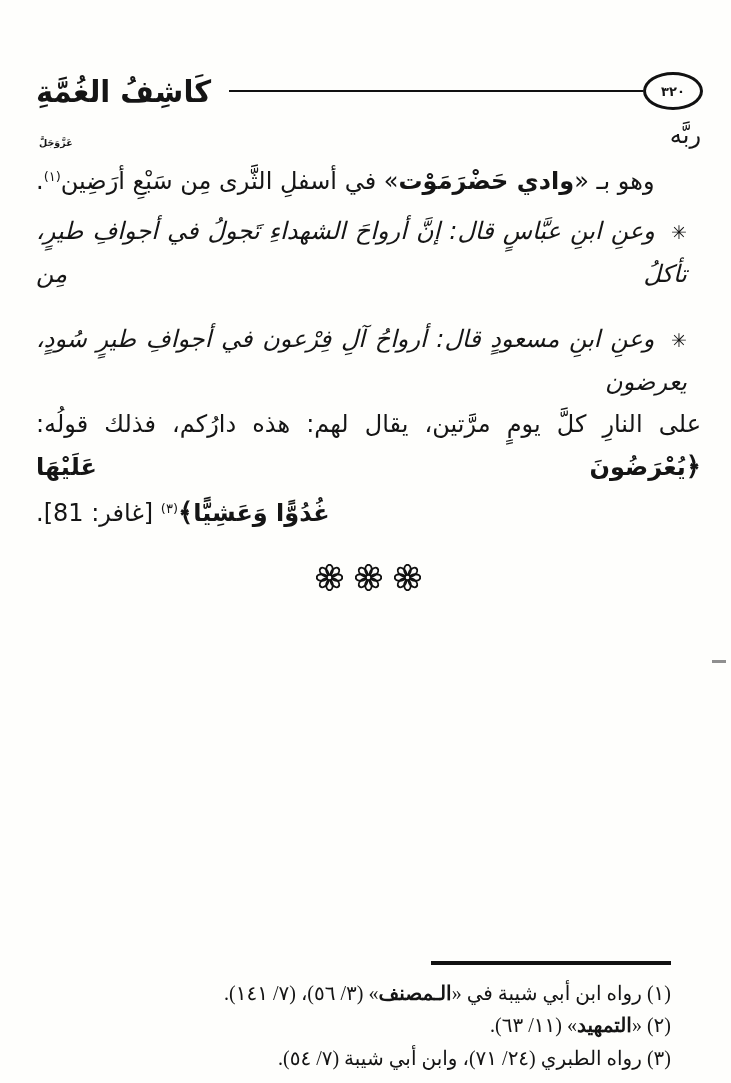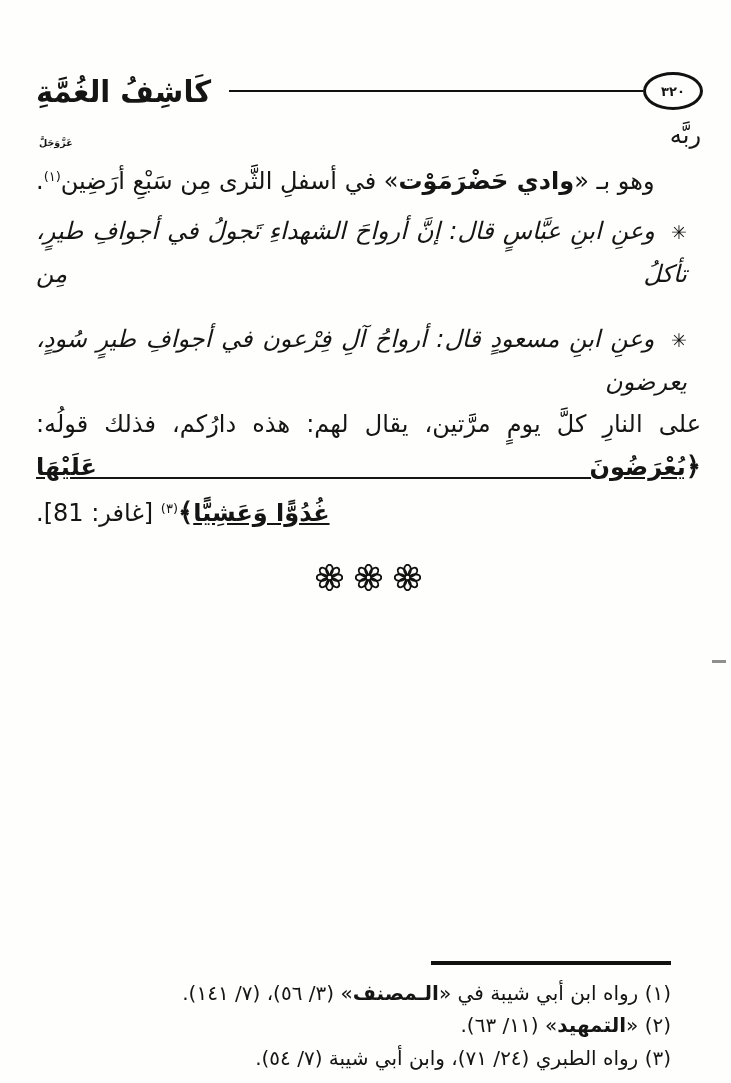--- a/index.html
+++ b/index.html
@@ -37,41 +37,41 @@
   
   .body-text {
     position:absolute; top:114px; right:30px; left:36px;
     font-size:24px; line-height:42px;
   }
   .jline { text-align:justify; text-align-last:justify; }
   .rline { text-align:left; }
   .indent1 { padding-right:26px; }
   .indent2 { padding-right:14px;font-style:italic; }
   .bold { font-weight:bold; }
-  .quran { font-weight:bold;text-decoration:underline; }
+  .quran { font-weight:bold; }
   .quran-bracket { font-weight:bold; font-size:26px; }
   .fn { font-size:13px; vertical-align:8px; font-weight:normal; }
   .star { font-size:19px; margin-left:7px; }
   .honorific {
     display:inline-flex; flex-direction:row; align-items:center;
     font-size:9.5px; line-height:1.15; font-weight:bold;
     vertical-align:-3px; margin:0 3px;
   }
   .p2 { margin-top:8px; }
   .p3 { margin-top:23px; }
 
   
   .ornament-row { margin-top:30px; display:flex; justify-content:center; gap:12px; }
   .flower { display:block; }
 
   
   .artifact-dash { position:absolute; top:660px; right:5px; width:14px; height:3px; background:#8f8f8f; }
 
   
-  .footer { position:absolute; top:961px; right:60px; left:20px; text-align:right; }
+  .footer { position:absolute; top:961px; right:60px; left:20px; text-align:right;font-family:Liberation Serif, serif; }
   .footnote-rule { width:240px; height:3.5px; background:#111; margin-bottom:12px; }
   .footnote { font-size:20px; line-height:32.5px; }
 </style>
 </head>
 <body>
 
 <div class="page">
 
   <div class="header">
     <div class="page-oval">

